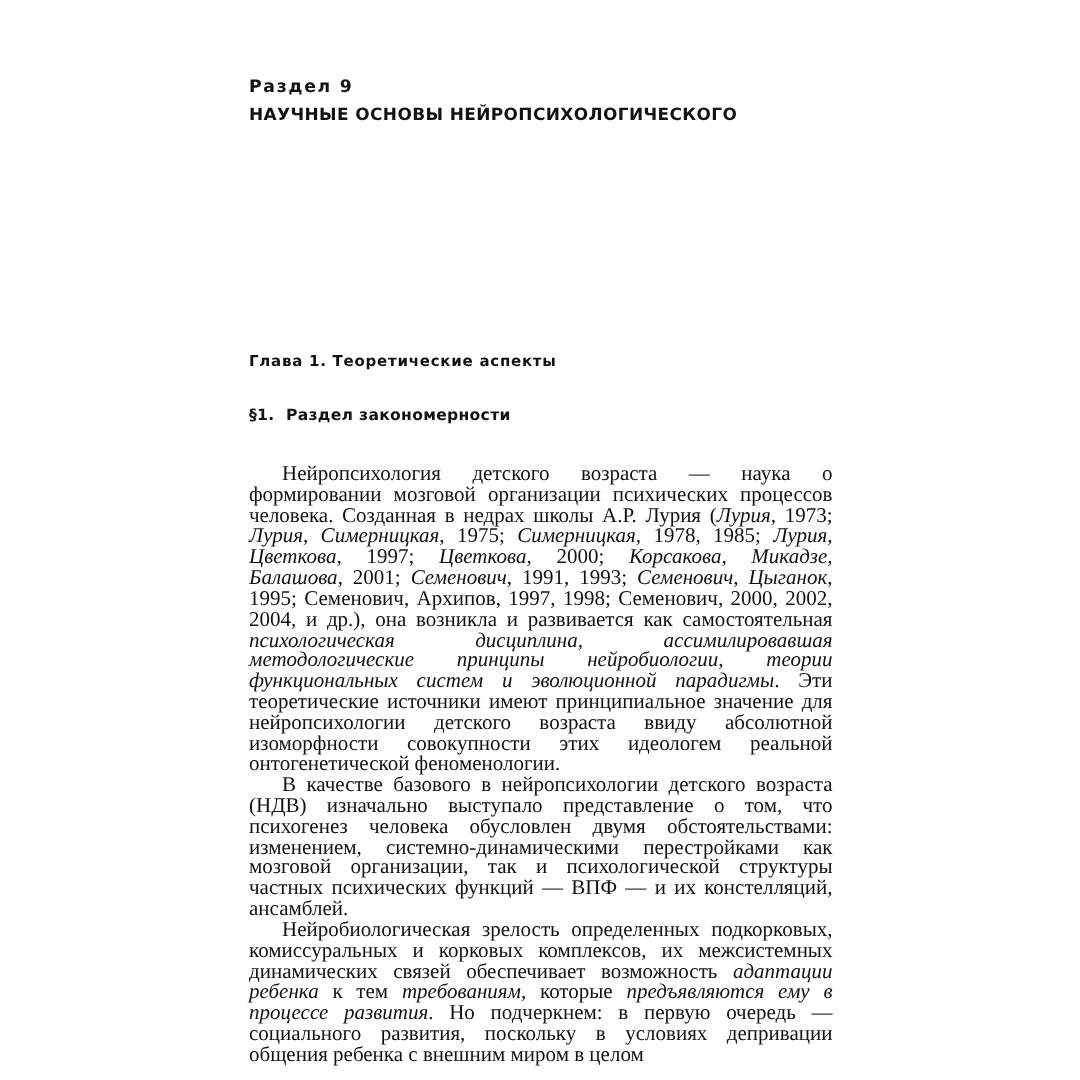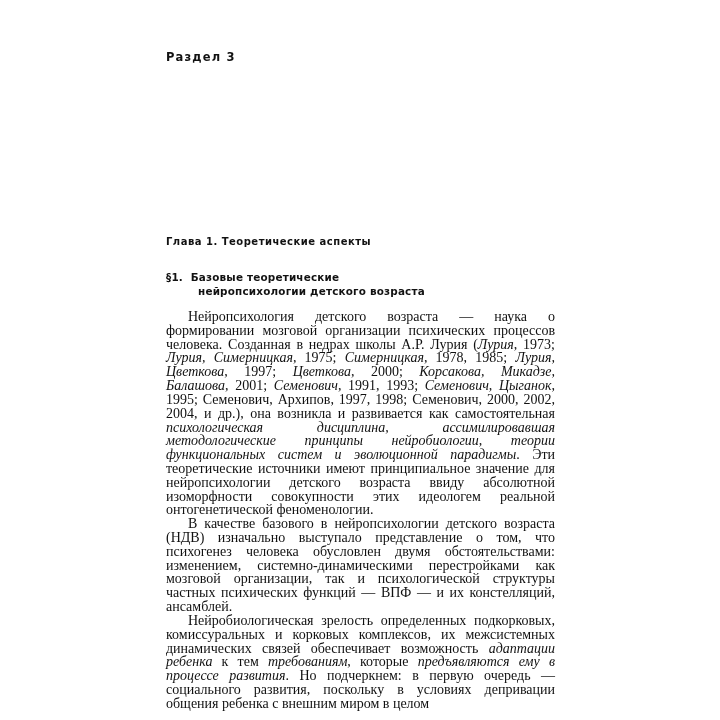--- a/index.html
+++ b/index.html
@@ -119,31 +119,31 @@
     font-style: italic;
   }
 </style>
 </head>
 <body>
 
 <div class="page">
   <div class="column">
 
     <div class="part-block">
-      <div class="part-label">Раздел 3</div>
+      <div class="part-label">Раздел 9</div>
       <div class="part-title">
+        <span>НАУЧНЫЕ ОСНОВЫ НЕЙРОПСИХОЛОГИЧЕСКОГО</span>
       </div>
     </div>
 
     <h2 class="chapter-heading">Глава 1. Теоретические аспекты</h2>
 
     <h3 class="section-heading">
       <span>§1.</span>&nbsp;
-      <span>Базовые теоретические</span>
-      <span class="sec-line2">нейропсихологии детского возраста</span>
+      <span>Раздел закономерности</span>
     </h3>
 
     <div class="body-text">
         <p><span>Нейропсихология детского возраста — наука о формировании мозговой организации психических процессов человека. Созданная в недрах школы А.Р. Лурия (</span><i>Лурия</i><span>, 1973; </span><i>Лурия, Симерницкая</i><span>, 1975; </span><i>Симерницкая</i><span>, 1978, 1985; </span><i>Лурия, Цветкова</i><span>, 1997; </span><i>Цветкова</i><span>, 2000; </span><i>Корсакова, Микадзе, Балашова</i><span>, 2001; </span><i>Семенович</i><span>, 1991, 1993; </span><i>Семенович, Цыганок</i><span>, 1995; Семенович, Архипов, 1997, 1998; Семенович, 2000, 2002, 2004, и др.), она возникла и развивается как самостоятельная </span><i>психологическая дисциплина, ассимилировавшая методологические принципы нейробиологии, теории функциональных систем и эволюционной парадигмы</i><span>. Эти теоретические источники имеют принципиальное значение для нейропсихологии детского возраста ввиду абсолютной изоморфности совокупности этих идеологем реальной онтогенетической феноменологии.</span></p>
         <p><span>В качестве базового в нейропсихологии детского возраста (НДВ) изначально выступало представление о том, что психогенез человека обусловлен двумя обстоятельствами: изменением, системно-динамическими перестройками как мозговой организации, так и психологической структуры частных психических функций — ВПФ — и их констелляций, ансамблей.</span></p>
         <p><span>Нейробиологическая зрелость определенных подкорковых, комиссуральных и корковых комплексов, их межсистемных динамических связей обеспечивает возможность </span><i>адаптации ребенка</i><span> к тем </span><i>требованиям</i><span>, которые </span><i>предъявляются ему в процессе развития</i><span>. Но подчеркнем: в первую очередь — социального развития, поскольку в условиях депривации общения ребенка с внешним миром в целом</span></p>
       </div>
 
   </div>
 </div>

